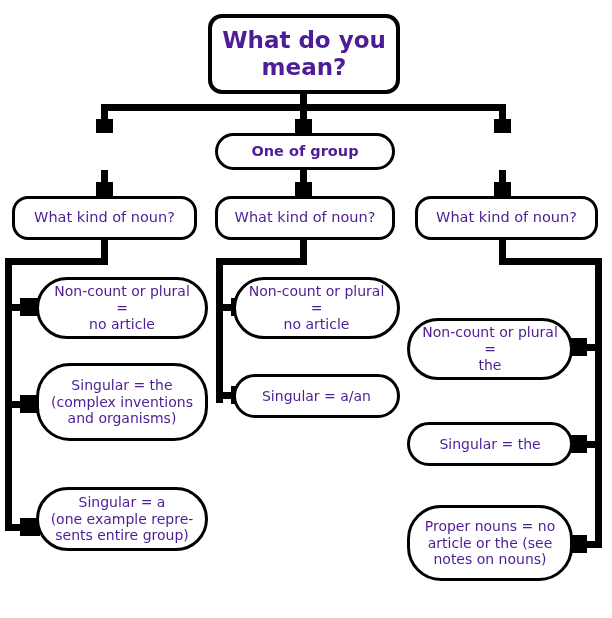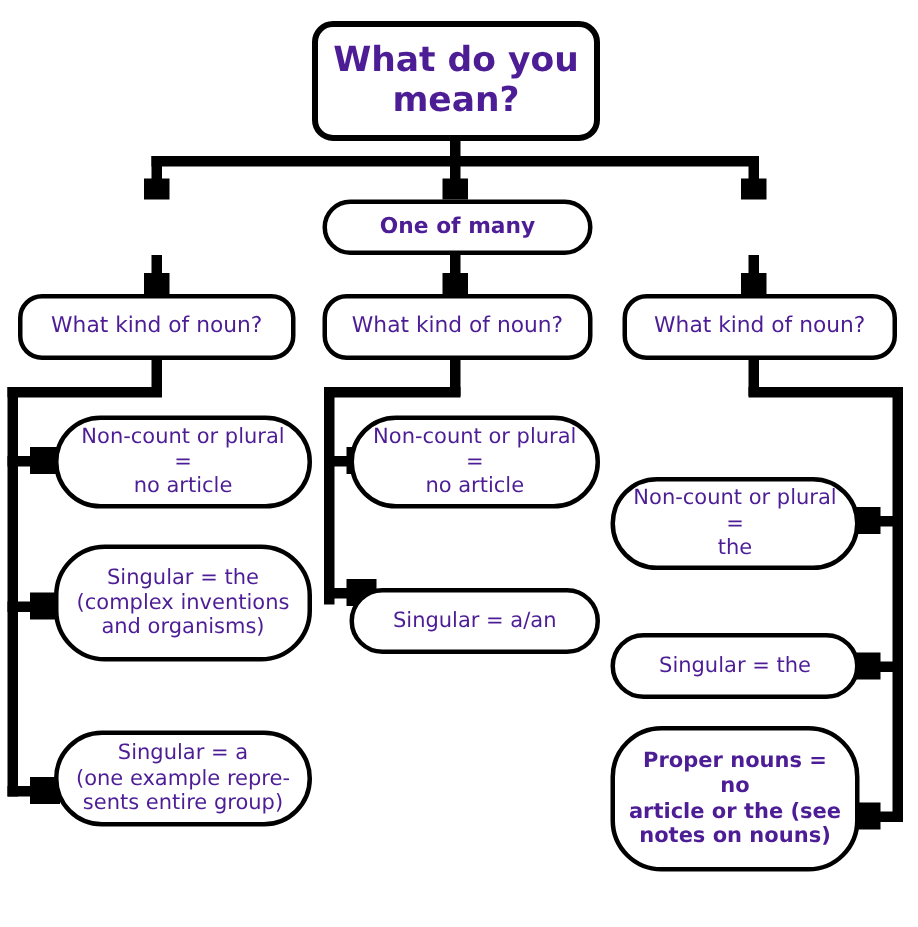--- a/index.html
+++ b/index.html
@@ -129,21 +129,21 @@
       <rect x="567" y="535" width="20" height="18"></rect>
     </g>
   </svg>
 
   <div class="node node-title" style="left:208px; top:14px; width:192px; height:80px;">
     <span>What do you mean?</span>
   </div>
 
 
   <div class="node node-branch" style="left:215px; top:133px; width:180px; height:37px;">
-    <span>One of many</span>
+    <span>One of group</span>
   </div>
 
 
   <div class="node node-question" style="left:12px; top:196px; width:185px; height:44px;">
     <span>What kind of noun?</span>
   </div>
 
   <div class="node node-question" style="left:215px; top:196px; width:180px; height:44px;">
     <span>What kind of noun?</span>
   </div>
@@ -167,32 +167,32 @@
     <span>Singular = a
 (one example repre-
 sents entire group)</span>
   </div>
 
   <div class="node node-result" style="left:233px; top:277px; width:167px; height:62px;">
     <span>Non-count or plural =
 no article</span>
   </div>
 
-  <div class="node node-result" style="left:233px; top:392px; width:167px; height:44px;">
+  <div class="node node-result" style="left:233px; top:374px; width:167px; height:44px;">
     <span>Singular = a/an</span>
   </div>
 
   <div class="node node-result" style="left:407px; top:318px; width:166px; height:62px;">
     <span>Non-count or plural =
 the</span>
   </div>
 
   <div class="node node-result" style="left:407px; top:422px; width:166px; height:44px;">
     <span>Singular = the</span>
   </div>
 
-  <div class="node node-result" style="left:407px; top:484px; width:166px; height:97px;font-weight:bold;">
+  <div class="node node-result" style="left:407px; top:505px; width:166px; height:76px;">
     <span>Proper nouns = no
 article or the (see
 notes on nouns)</span>
   </div>
 
 </div>
 
 </body></html>

